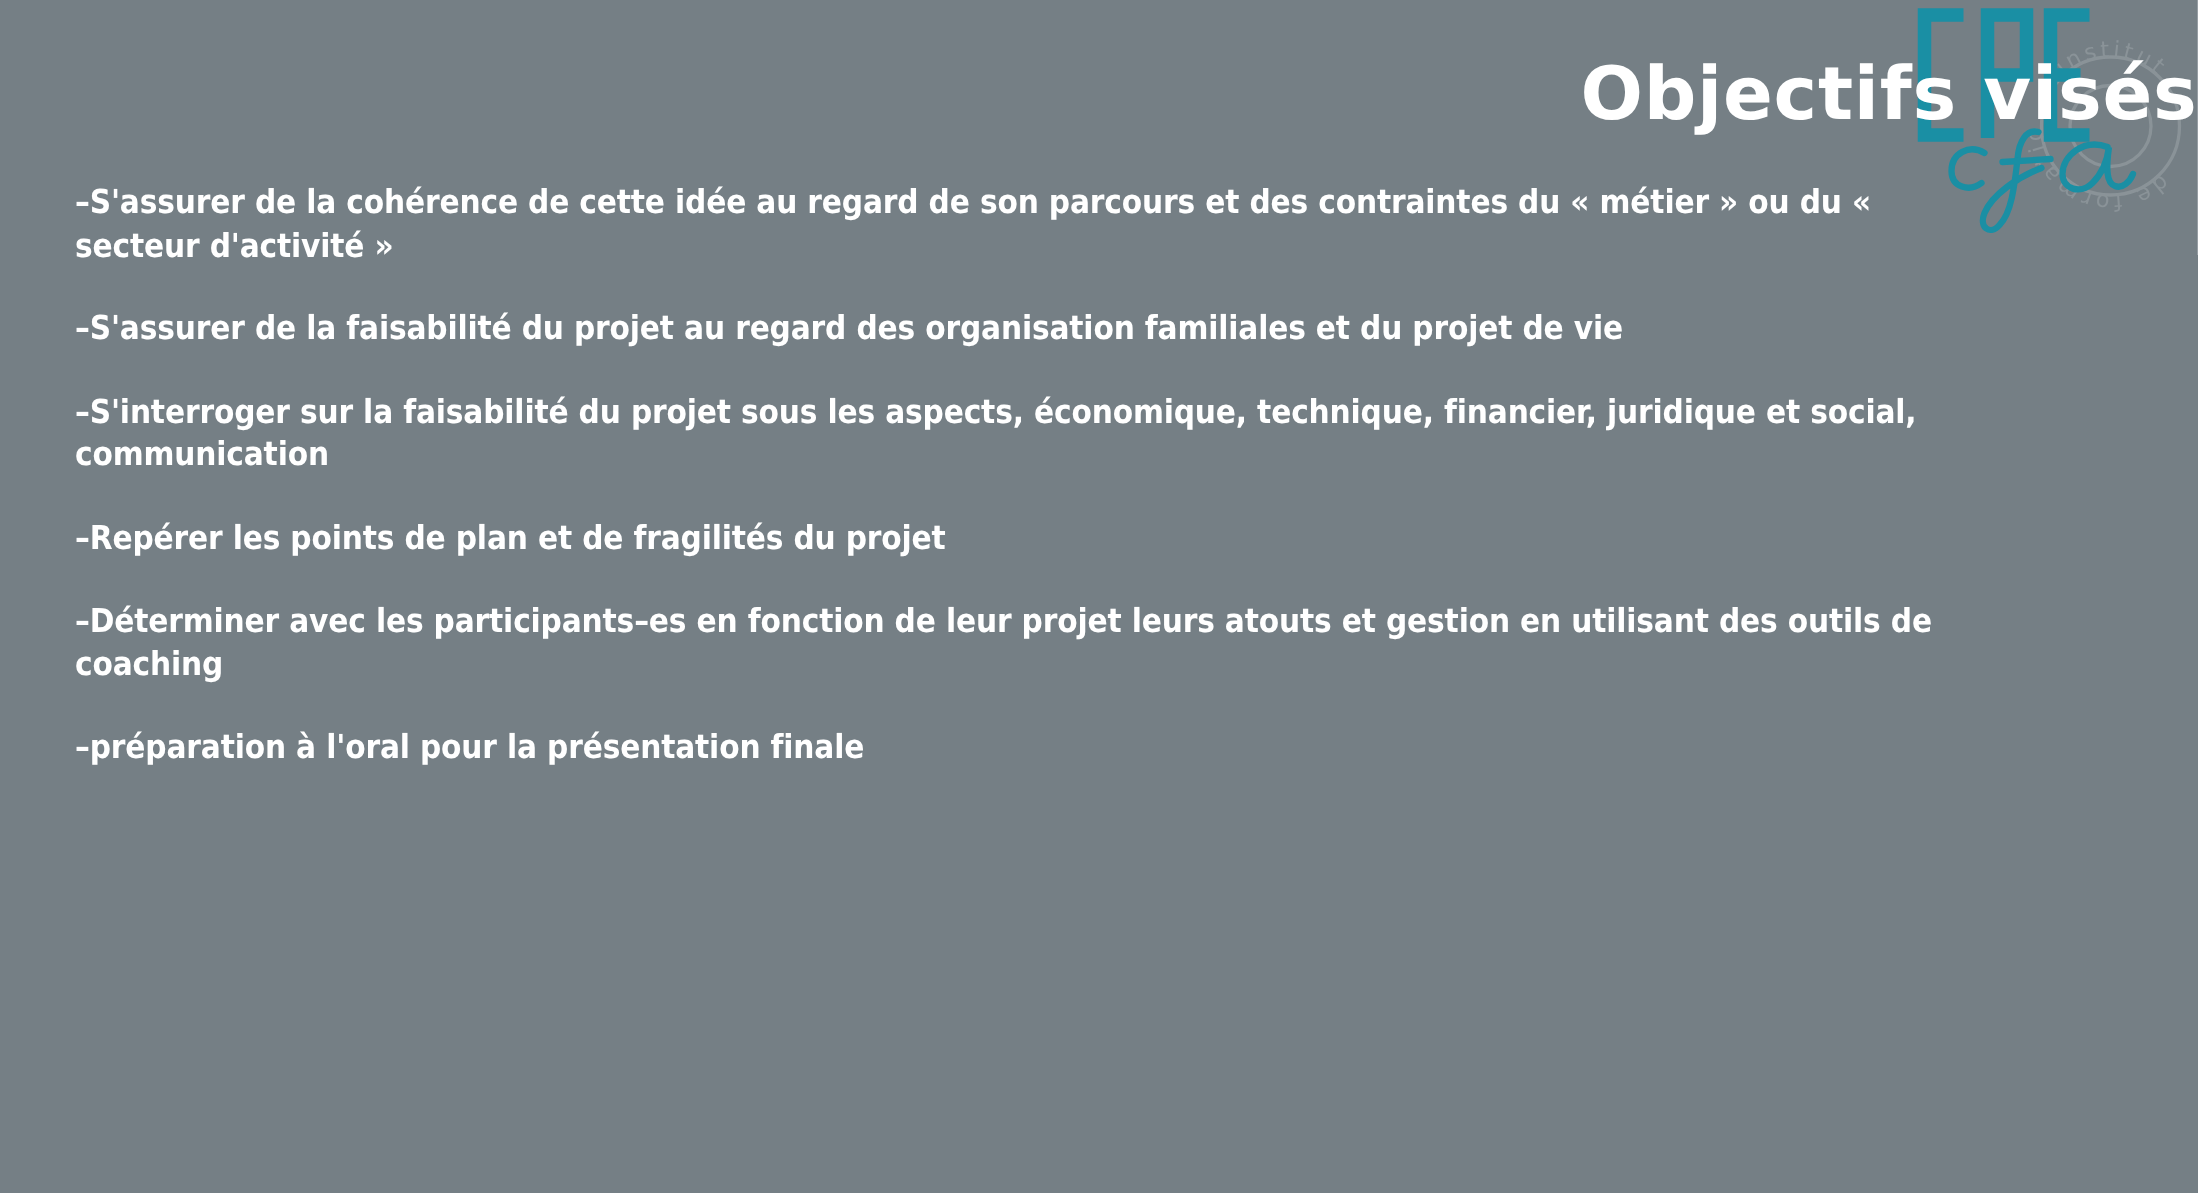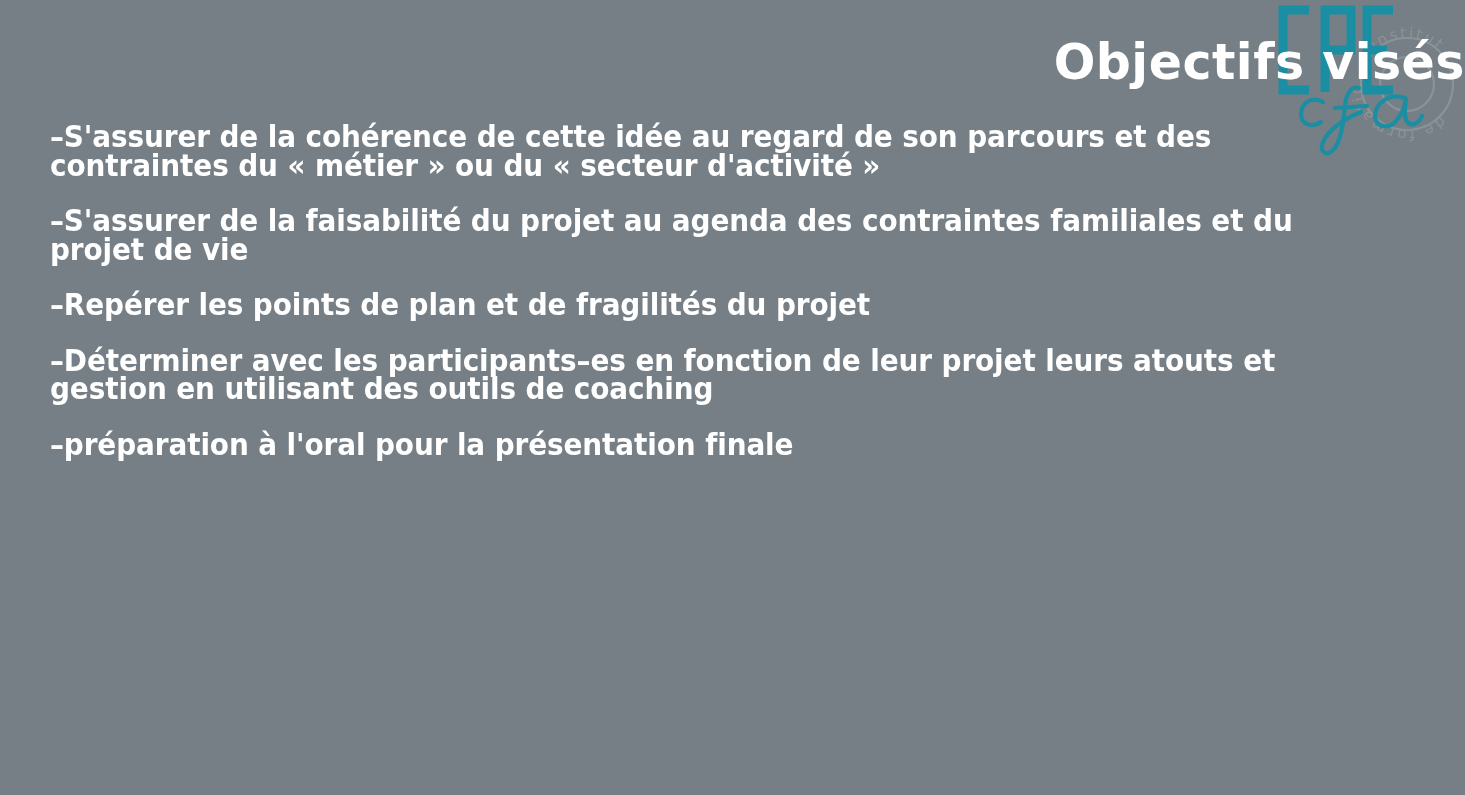--- a/index.html
+++ b/index.html
@@ -51,21 +51,21 @@
   #bullets {
     position: absolute;
     top: 122px;
     left: 50px;
     width: 1285px;
   }
   .bullet {
     color: #ffffff;
     font-family: "DejaVu Sans Condensed", "DejaVu Sans", sans-serif;
     font-weight: bold;
-    font-size: 31px;
+    font-size: 22px;
     line-height: 28.5px;
     letter-spacing: -0.1px;
     margin-bottom: 27px;
     text-rendering: optimizeLegibility;
   }
   .bullet:last-child { margin-bottom: 16px; }
 </style>
 </head>
 <body>
 
@@ -104,19 +104,20 @@
         <path d="M 72,116 l 32,-2"></path>
         <path d="M 142,106 c -16,-6 -30,6 -30,18 c 0,10 12,14 20,6 c 7,-7 10,-16 11,-24 c -2,14 -2,24 4,26 c 5,2 10,-3 12,-8"></path>
       </g>
     </svg>
   </div>
 
   <div id="title">Objectifs visés</div>
 
   <div id="bullets">
     <div class="bullet">–S'assurer de la cohérence de cette idée au regard de son parcours et des contraintes du « métier » ou du « secteur d'activité »</div>
-    <div class="bullet">–S'assurer de la faisabilité du projet au agenda des contraintes familiales et du projet de vie</div>
+    <div class="bullet">–S'assurer de la faisabilité du projet au regard des organisation familiales et du projet de vie</div>
+    <div class="bullet">–S'interroger sur la faisabilité du projet sous les aspects,  économique, technique, financier, juridique et social, communication</div>
     <div class="bullet">–Repérer les points de plan et de fragilités du projet</div>
     <div class="bullet">–Déterminer avec les participants–es en fonction de leur projet leurs atouts et gestion en utilisant des outils de coaching</div>
     <div class="bullet">–préparation à l'oral pour la présentation finale</div>
   </div>
 
 </div>
 
 </body></html>

